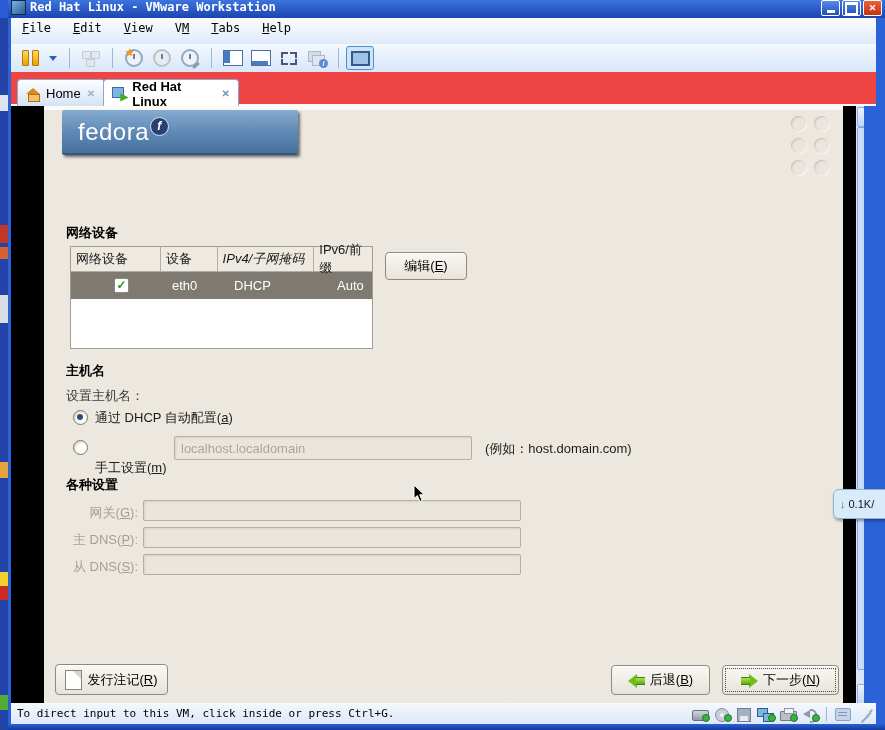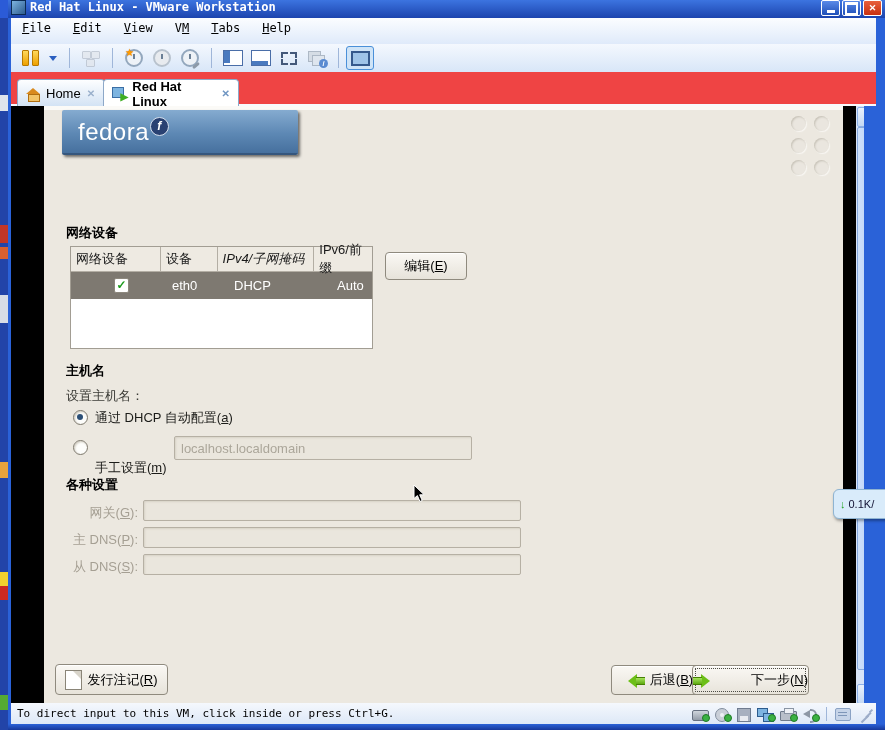--- a/index.html
+++ b/index.html
@@ -327,20 +327,21 @@
       <div class="radio sel" style="left:29px;top:304px;"></div>
       <div class="plainlbl" style="left:51px;top:303px;color:#1c1c19;text-align:center;">
         <span>通过 DHCP 自动配置(</span><span class="ak">a</span><span>)</span>
       </div>
 
       <div class="radio" style="left:29px;top:334px;"></div>
       <div class="plainlbl" style="left:51px;top:333px;color:#1c1c19;margin-top:20px;">
         <span>手工设置(</span><span class="ak">m</span><span>)</span>
       </div>
       <input class="tinput" style="left: 130px; top: 330px; width: 284px; height: 22px;" disabled="" value="localhost.localdomain">
+      <div class="plainlbl" style="left:441px;top:334px;color:#1c1c19;">(例如：host.domain.com)</div>
 
       <div class="sectitle" style="left:22px;top:370px;">各种设置</div>
 
       <div class="dislbl" style="left:20px;top:398px;width:74px;text-align:right;">
         <span>网关(</span><span class="ak">G</span><span>):</span>
       </div>
       <input class="tinput" style="left: 99px; top: 394px; width: 364px; height: 19px;" disabled="" value="">
 
       <div class="dislbl" style="left:20px;top:425px;width:74px;text-align:right;">
         <span>主 DNS(</span><span class="ak">P</span><span>):</span>
@@ -356,21 +357,21 @@
         <span class="docic"></span>
         <span><span>发行注记(</span><span class="ak">R</span><span>)</span></span>
       </div>
       <div class="gbtn" style="left:567px;top:559px;width:97px;height:28px;">
         <span class="garrow left">
             <span class="head"></span>
             <span class="shaft"></span>
           </span>
         <span><span>后退(</span><span class="ak">B</span><span>)</span></span>
       </div>
-      <div class="gbtn focus-inner" style="left:648px;top:559px;width:115px;height:28px;justify-content:space-between;">
+      <div class="gbtn focus-inner" style="left:678px;top:559px;width:115px;height:28px;">
         <span class="garrow right">
             <span class="head"></span>
             <span class="shaft"></span>
           </span>
         <span><span>下一步(</span><span class="ak">N</span><span>)</span></span>
       </div>
 
       <div class="abs" id="cursor" style="position:absolute;left:369px;top:378px;">
         <svg width="13" height="19" viewBox="0 0 13 19">
             <path d="M1,1 L1,14.5 L4.4,11.6 L6.9,17.5 L9.2,16.5 L6.7,10.8 L11.2,10.8 Z" fill="#000" stroke="#fff" stroke-width="1"></path>

